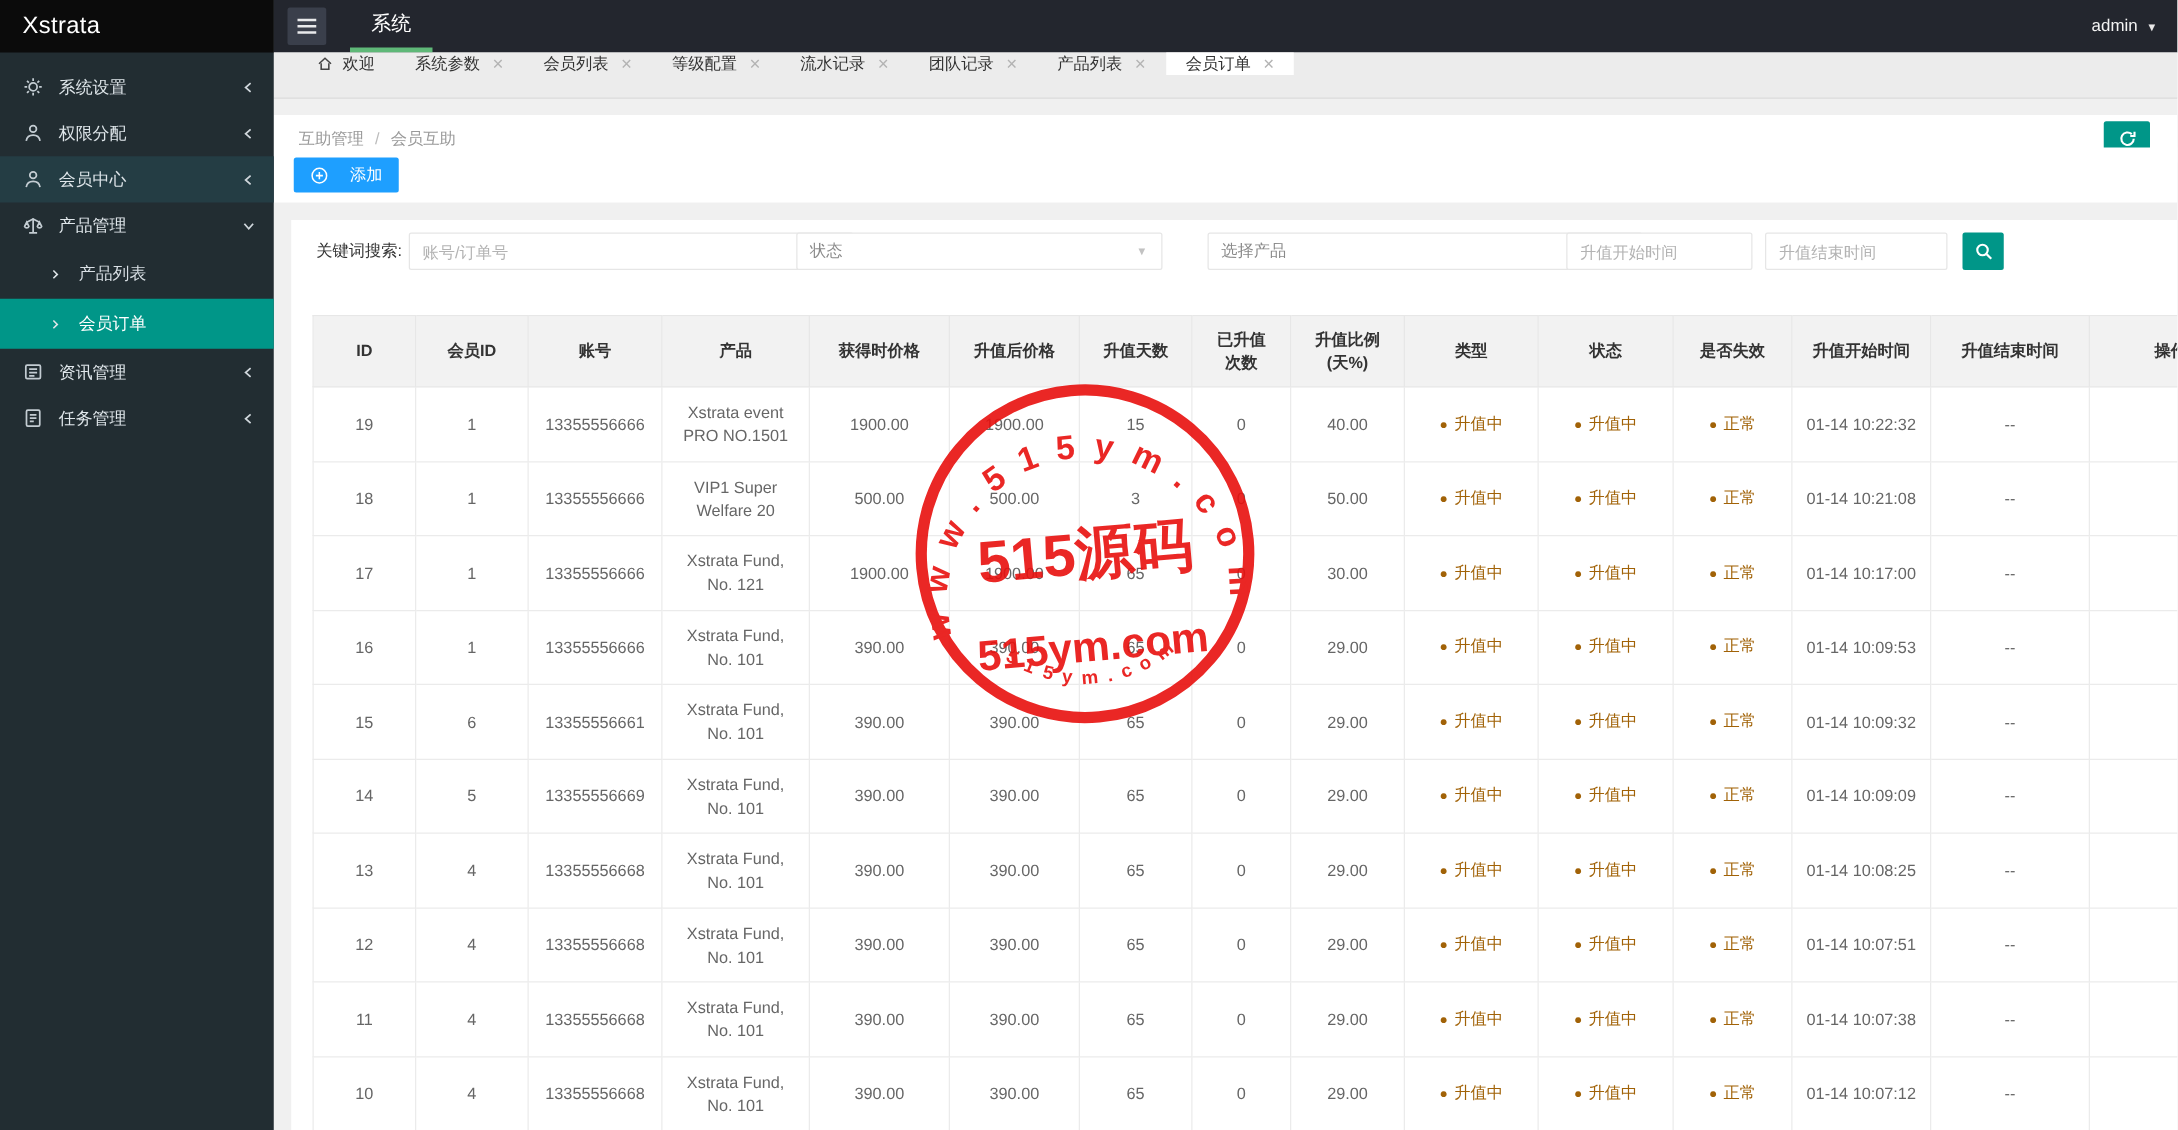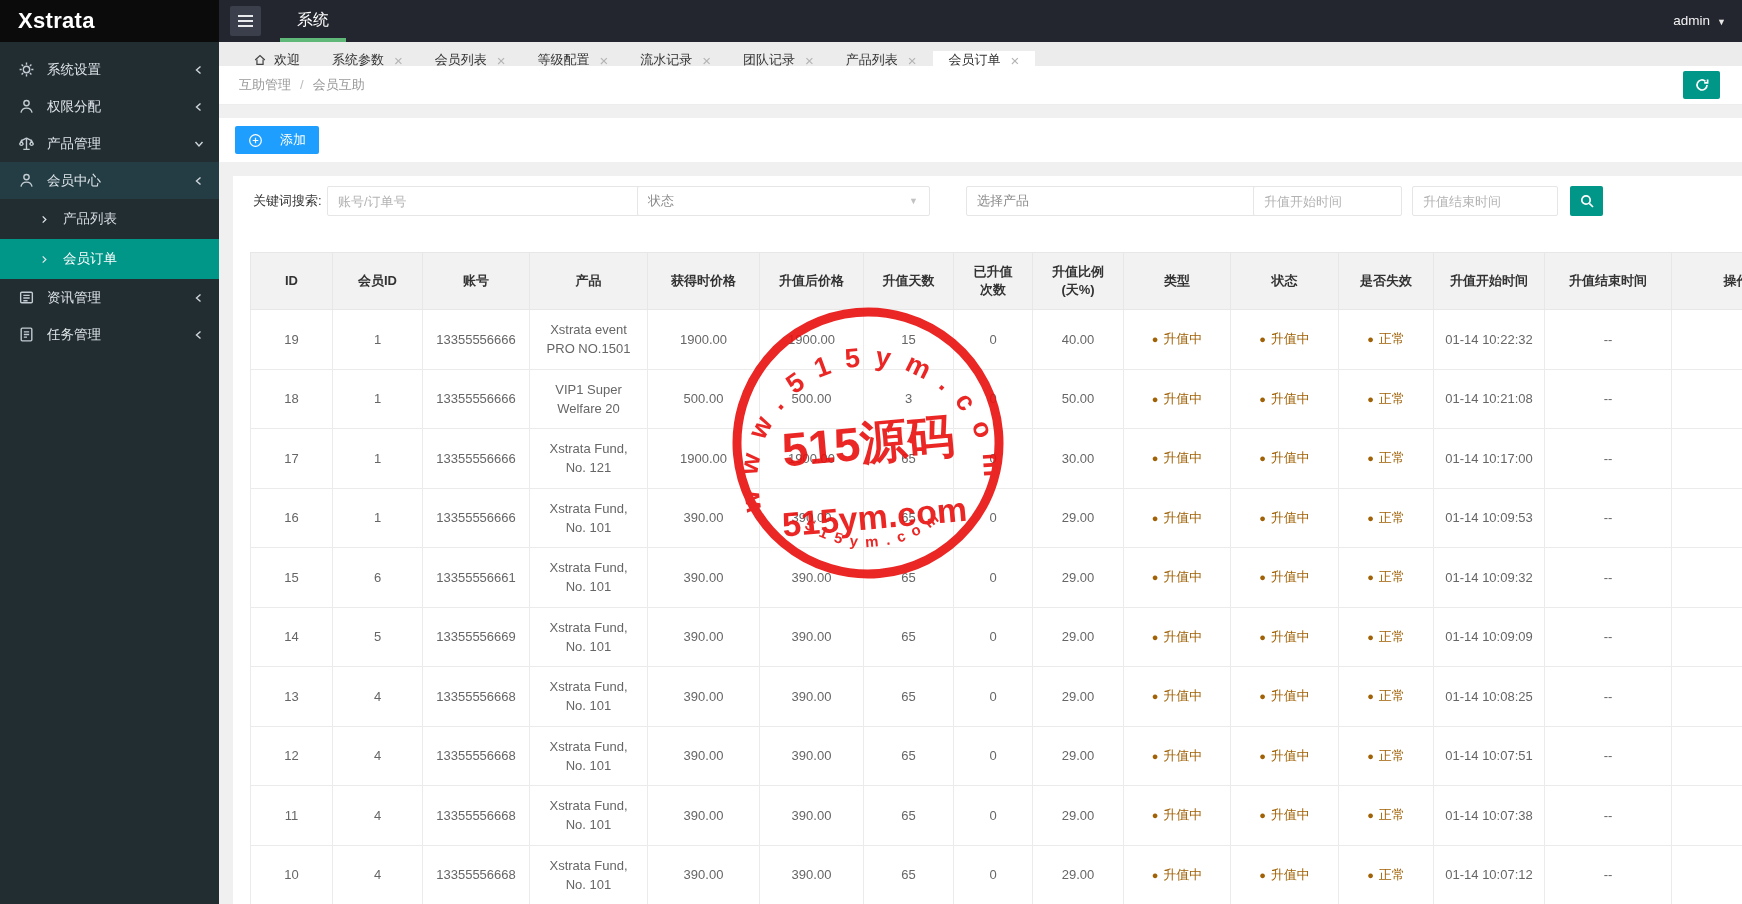--- a/index.html
+++ b/index.html
@@ -1,20 +1,20 @@
 <!DOCTYPE html>
 <html><head>
 <meta charset="utf-8">
 <style>
   html,body{margin:0;padding:0}
   body{width:1742px;height:904px;position:relative;overflow:hidden;
        font-family:"Liberation Sans","DejaVu Sans",sans-serif;background:#f0f0f0}
   
   .sidebar{position:absolute;left:0;top:0;width:219px;height:904px;background:#222d32;z-index:6}
-  .logo{height:42px;background:#0b0b0b;color:#fff;font-size:22px;font-weight:bold;
+  .logo{height:42px;background:#0b0b0b;color:#fff;font-size:19px;font-weight:normal;
         line-height:42px;padding-left:18px;letter-spacing:.3px}
   .nav{padding-top:9px}
   .nav-item{height:37px;display:flex;align-items:center;color:#dfe6ea;font-size:13.5px;
             cursor:pointer;padding:0 16px;position:relative}
   .nav-item.hl{background:#243d44}
   .nav-item .ico{width:17px;height:17px;margin:0 12px 0 2px;display:inline-flex;flex:none}
   .nav-item .chev{position:absolute;right:15px;display:inline-flex}
   .sub-item{height:40px;display:flex;align-items:center;color:#d9dfe4;font-size:13.5px;
             padding-left:40px;cursor:pointer}
   .sub-item .arrow{display:inline-flex;margin-right:14px}
@@ -27,28 +27,28 @@
           align-items:center;gap:3px;cursor:pointer}
   .burger i{display:block;width:15px;height:2px;background:#e9eaec}
   .topnav{position:absolute;left:61px;top:0;width:66px;height:42px;line-height:40px;
           text-align:center;color:#fff;font-size:16px;cursor:pointer}
   .topnav::after{content:"";position:absolute;left:0;right:0;bottom:0;height:4px;background:#5FB878}
   .userbox{position:absolute;right:16px;top:0;height:42px;line-height:42px;color:#f3f3f3;
            font-size:13.5px;cursor:pointer}
   .userbox .caret{font-size:9px;color:#e8e8e8;margin-left:7px}
   
   .tabbar{position:absolute;left:0;top:42px;width:100%;height:37px;background:#ececec;
-          border-bottom:1px solid #dcdcdc;display:flex;align-items:center;padding-left:18px;
+          border-bottom:1px solid #dcdcdc;display:flex;align-items:flex-start;padding-left:18px;
           box-sizing:border-box}
   .tab{display:flex;align-items:center;padding:0 16px;font-size:13px;color:#333;cursor:pointer}
   .tab.active{background:#fff}
   .tab .x{margin-left:10px;color:#b3b3b3;font-size:15px;line-height:1}
   .tab .hico{display:inline-flex;margin-right:7px}
   
-  .bread{position:absolute;left:0;top:66px;width:100%;height:39px;background:#fff;
+  .bread{position:absolute;left:0;top:92px;width:100%;height:39px;background:#fff;
          border-bottom:1px solid #ededed;box-sizing:border-box}
   .bread .crumbs{position:absolute;left:20px;top:0;line-height:38px;font-size:13px;color:#999}
   .bread .sep{margin:0 9px;color:#bbb}
   .refresh-btn{position:absolute;right:22px;top:5px;width:37px;height:28px;background:#009688;
                border-radius:2px;display:flex;align-items:center;justify-content:center;cursor:pointer}
   
   .toolbar{position:absolute;left:0;top:118px;width:100%;height:44px;background:#fff}
   .add-btn{position:absolute;left:16px;top:8px;height:28px;padding:0 13px;background:#1E9FFF;
            color:#fff;font-size:13px;border-radius:2px;display:inline-flex;align-items:center;
            gap:17px;cursor:pointer}
@@ -108,46 +108,46 @@
             <path d="M2.8 13.8c.5-2.9 2.4-4.3 5.2-4.3s4.7 1.4 5.2 4.3" stroke="#c3ccd2" stroke-width="1.3" fill="none"></path>
           </svg>
         </span>
         <span>权限分配</span>
         <span class="chev">
           <svg width="10" height="10" viewBox="0 0 10 10">
             <polyline points="6.5,1.5 2.5,5 6.5,8.5" fill="none" stroke="#cfd6db" stroke-width="1.4"></polyline>
           </svg>
         </span>
       </div>
+      <div class="nav-item hl">
+        <span class="ico">
+          <svg width="17" height="17" viewBox="0 0 16 16">
+            <circle cx="8" cy="4.8" r="2.5" stroke="#c3ccd2" stroke-width="1.3" fill="none"></circle>
+            <path d="M2.8 13.8c.5-2.9 2.4-4.3 5.2-4.3s4.7 1.4 5.2 4.3" stroke="#c3ccd2" stroke-width="1.3" fill="none"></path>
+          </svg>
+        </span>
+        <span>会员中心</span>
+        <span class="chev">
+          <svg width="10" height="10" viewBox="0 0 10 10">
+            <polyline points="6.5,1.5 2.5,5 6.5,8.5" fill="none" stroke="#cfd6db" stroke-width="1.4"></polyline>
+          </svg>
+        </span>
+      </div>
       <div class="nav-item">
         <span class="ico">
           <svg width="17" height="17" viewBox="0 0 16 16">
             <path d="M8 2.5v11M5 13.5h6" stroke="#c3ccd2" stroke-width="1.3" fill="none"></path>
             <path d="M8 3L3.2 5.4M8 3l4.8 2.4" stroke="#c3ccd2" stroke-width="1.3" fill="none"></path>
             <path d="M1.6 8.6a1.7 1.7 0 003.2 0L3.2 5.4zM11.2 8.6a1.7 1.7 0 003.2 0l-1.6-3.2z" stroke="#c3ccd2" stroke-width="1.3" fill="none"></path>
           </svg>
         </span>
         <span>产品管理</span>
         <span class="chev">
           <svg width="10" height="10" viewBox="0 0 10 10">
             <polyline points="1.5,3 5,7 8.5,3" fill="none" stroke="#cfd6db" stroke-width="1.4"></polyline>
-          </svg>
-        </span>
-      </div>
-      <div class="nav-item hl">
-        <span class="ico">
-          <svg width="17" height="17" viewBox="0 0 16 16">
-            <circle cx="8" cy="4.8" r="2.5" stroke="#c3ccd2" stroke-width="1.3" fill="none"></circle>
-            <path d="M2.8 13.8c.5-2.9 2.4-4.3 5.2-4.3s4.7 1.4 5.2 4.3" stroke="#c3ccd2" stroke-width="1.3" fill="none"></path>
-          </svg>
-        </span>
-        <span>会员中心</span>
-        <span class="chev">
-          <svg width="10" height="10" viewBox="0 0 10 10">
-            <polyline points="6.5,1.5 2.5,5 6.5,8.5" fill="none" stroke="#cfd6db" stroke-width="1.4"></polyline>
           </svg>
         </span>
       </div>
       <div class="sub">
         <div class="sub-item">
           <span class="arrow">
             <svg width="9" height="9" viewBox="0 0 10 10">
               <polyline points="3,1.5 6.5,5 3,8.5" fill="none" stroke="#dfe5e9" stroke-width="1.4"></polyline>
             </svg>
           </span>

